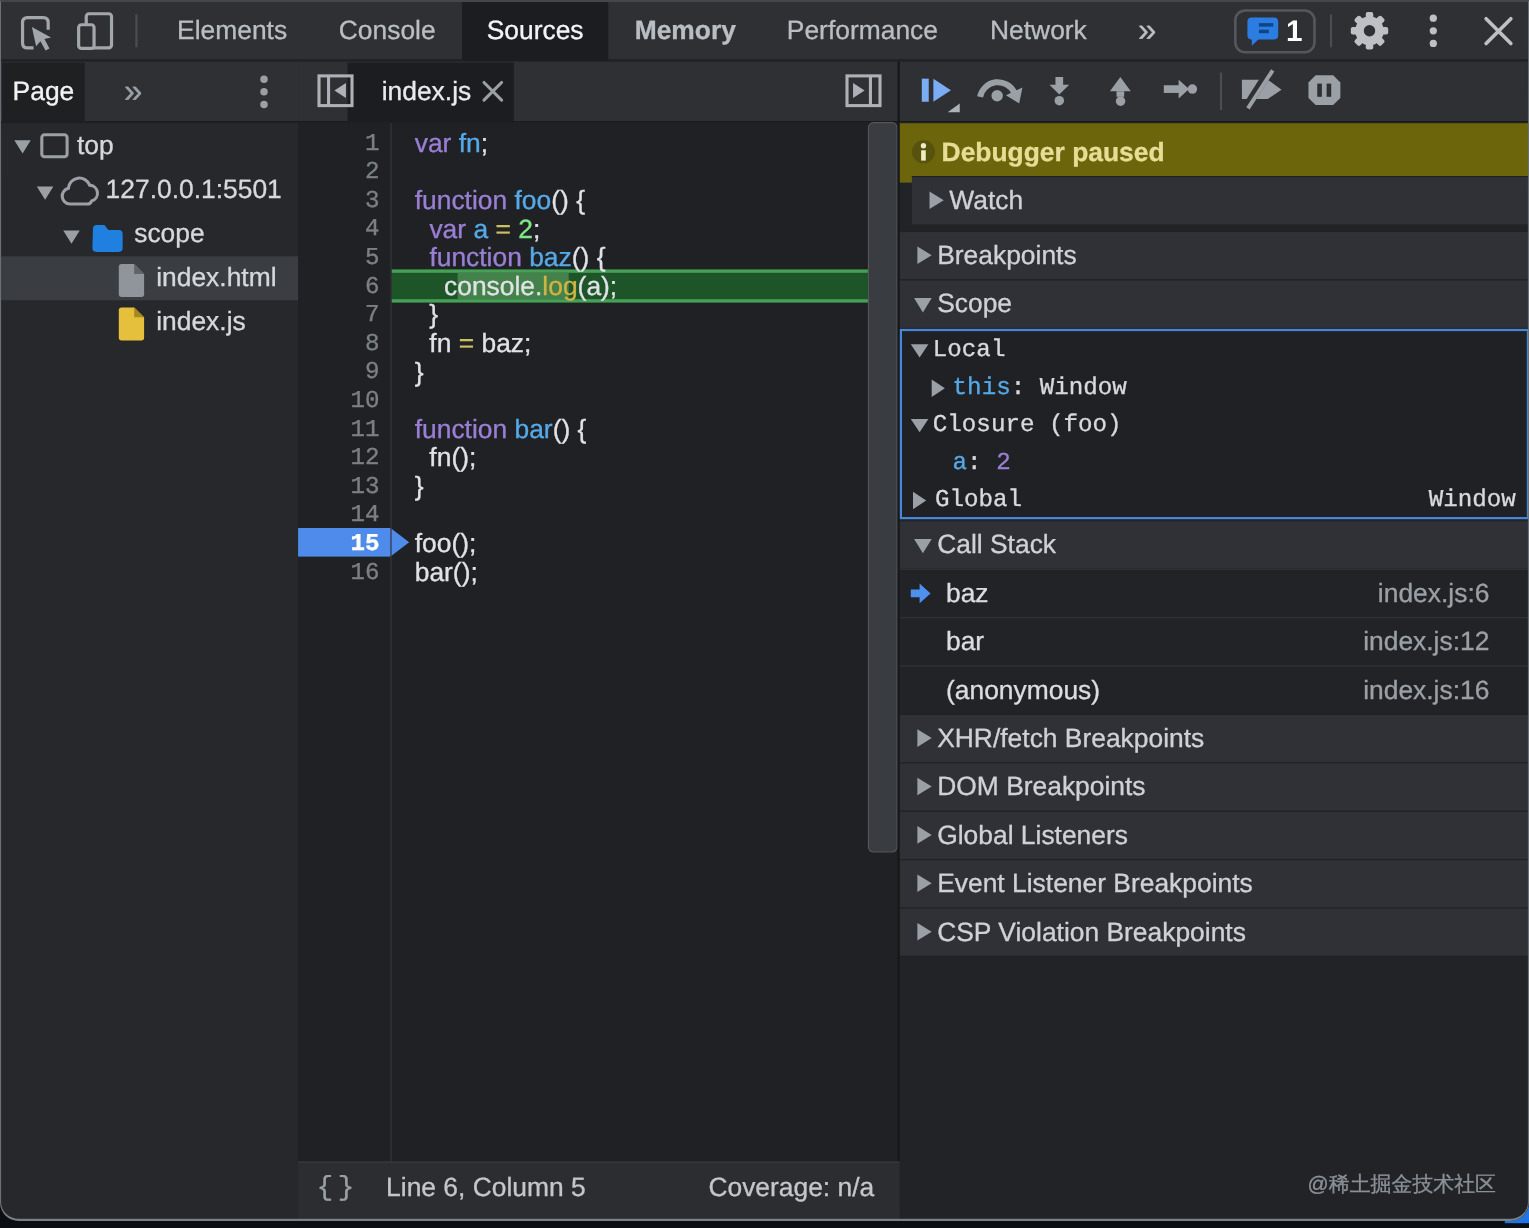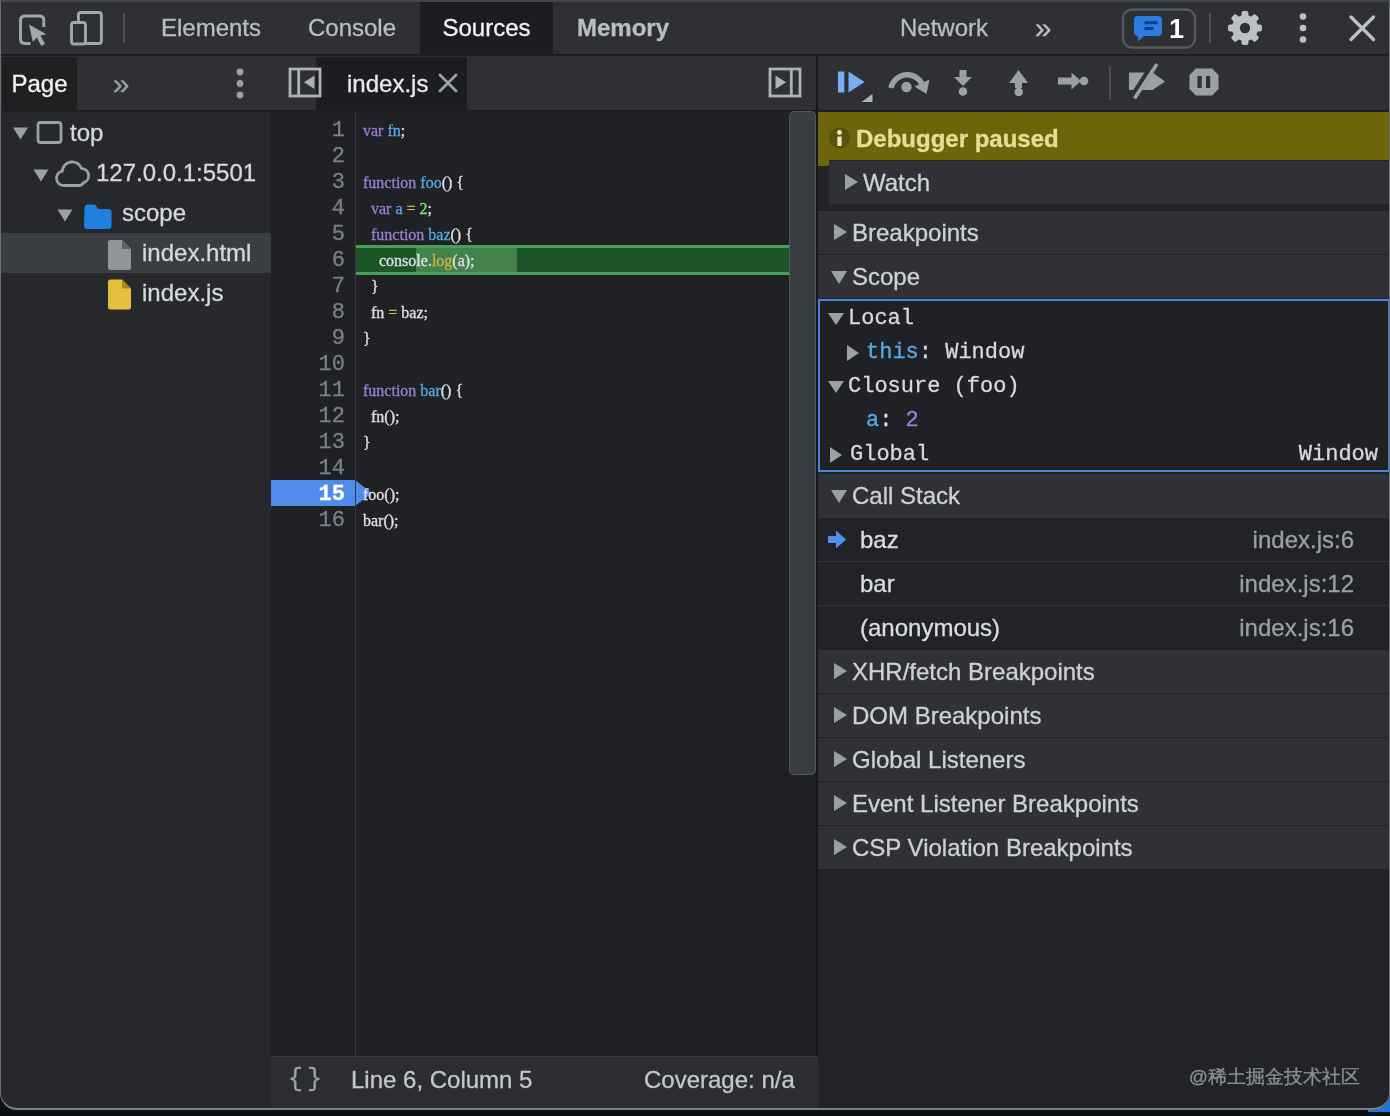--- a/index.html
+++ b/index.html
@@ -28,21 +28,21 @@
 
   #sidehead { position:absolute; left:0; top:56px; width:271px; height:55px; background:#2e3033; border-bottom:1px solid #1a1b1d; }
   #edittabs { position:absolute; left:271px; top:56px; width:547px; height:55px; background:#2e3033; border-bottom:1px solid #1a1b1d; }
   #dbgbar  { position:absolute; left:818px; top:56px; width:572px; height:55px; background:#2e3033; border-bottom:1px solid #1a1b1d; }
 
   #sidebar { position:absolute; left:0; top:112px; width:271px; height:996px; background:#26282b; }
   .trow { position:absolute; left:0; width:271px; height:40px; line-height:40px; font-size:24px; color:#d5d8dc; }
 
   #editor { position:absolute; left:271px; top:112px; width:547px; height:944px; background:#202124; }
   .lnum { position:absolute; width:74px; text-align:right; font-family:"Liberation Mono",monospace; font-size:22px; line-height:26px; color:#7a8085; left:271px; }
-  .cline { position:absolute; left:363px; font-family:Liberation Serif, serif; font-size:16px; line-height:26px; color:#dfe2e6; white-space:pre; }
+  .cline { position:absolute; left:377px; font-family:Liberation Sans, sans-serif; font-size:24px; line-height:26px; color:#dfe2e6; white-space:pre; }
   .kw { color:#9a7fd5; } .def { color:#55a9e8; } .num { color:#7ee787; } .op { color:#d0b344; } .eq { color:#cdc05e; }
 
   #statusbar { position:absolute; left:271px; top:1056px; width:547px; height:52px; background:#2b2d30; border-top:1px solid #3a3d41; color:#c3c7cc; font-size:24px; }
 
   #rpanel { position:absolute; left:818px; top:112px; width:572px; height:996px; background:#212327; }
   .sechead { position:absolute; left:818px; width:572px; height:44px; background:#2f3136; border-top:1px solid #202124; color:#ced2d7; font-size:24px; }
   .sechead .lbl { position:absolute; left:34px; top:0; line-height:44px; }
   .tri { position:absolute; width:0; height:0; }
   .tri-r { border-left:13px solid #9aa0a6; border-top:8px solid transparent; border-bottom:8px solid transparent; }
   .tri-d { border-top:13px solid #9aa0a6; border-left:8px solid transparent; border-right:8px solid transparent; }
@@ -60,20 +60,21 @@
   <div id="edittabs"></div>
   <div id="dbgbar"></div>
   <div id="sidebar"></div>
   <div id="editor"></div>
   <div id="rpanel"></div>
 
   <div class="tab" style="left:139px; width:144px;">Elements</div>
   <div class="tab" style="left:288px; width:128px;">Console</div>
   <div class="tab sel" style="left:420px; width:133px;">Sources</div>
   <div class="tab" style="left:557px; width:132px;font-weight:bold;">Memory</div>
+  <div class="tab" style="left:694px; width:180px;">Performance</div>
   <div class="tab" style="left:879px; width:130px;">Network</div>
   <div class="tab" style="left:1018px; width:50px; font-size:30px;">»</div>
 
   <div class="abs" style="left:2px;top:57px;width:75px;height:54px;background:#1e2022;color:#f1f3f5;font-size:24px;line-height:54px;text-align:center;">Page</div>
   <div class="abs" style="left:316px;top:57px;width:151px;height:54px;background:#1c1d20;"></div>
   <div class="abs" style="left:347px;top:57px;height:54px;line-height:54px;font-size:24px;color:#e8eaed;">index.js</div>
   <div class="abs" style="left:104px;top:56px;width:34px;height:55px;color:#9aa0a6;font-size:30px;line-height:55px;text-align:center;">»</div>
 
   <div class="trow" style="top:233px;background:#3a3d42;"></div>
   <div class="trow" style="top:113px;">

